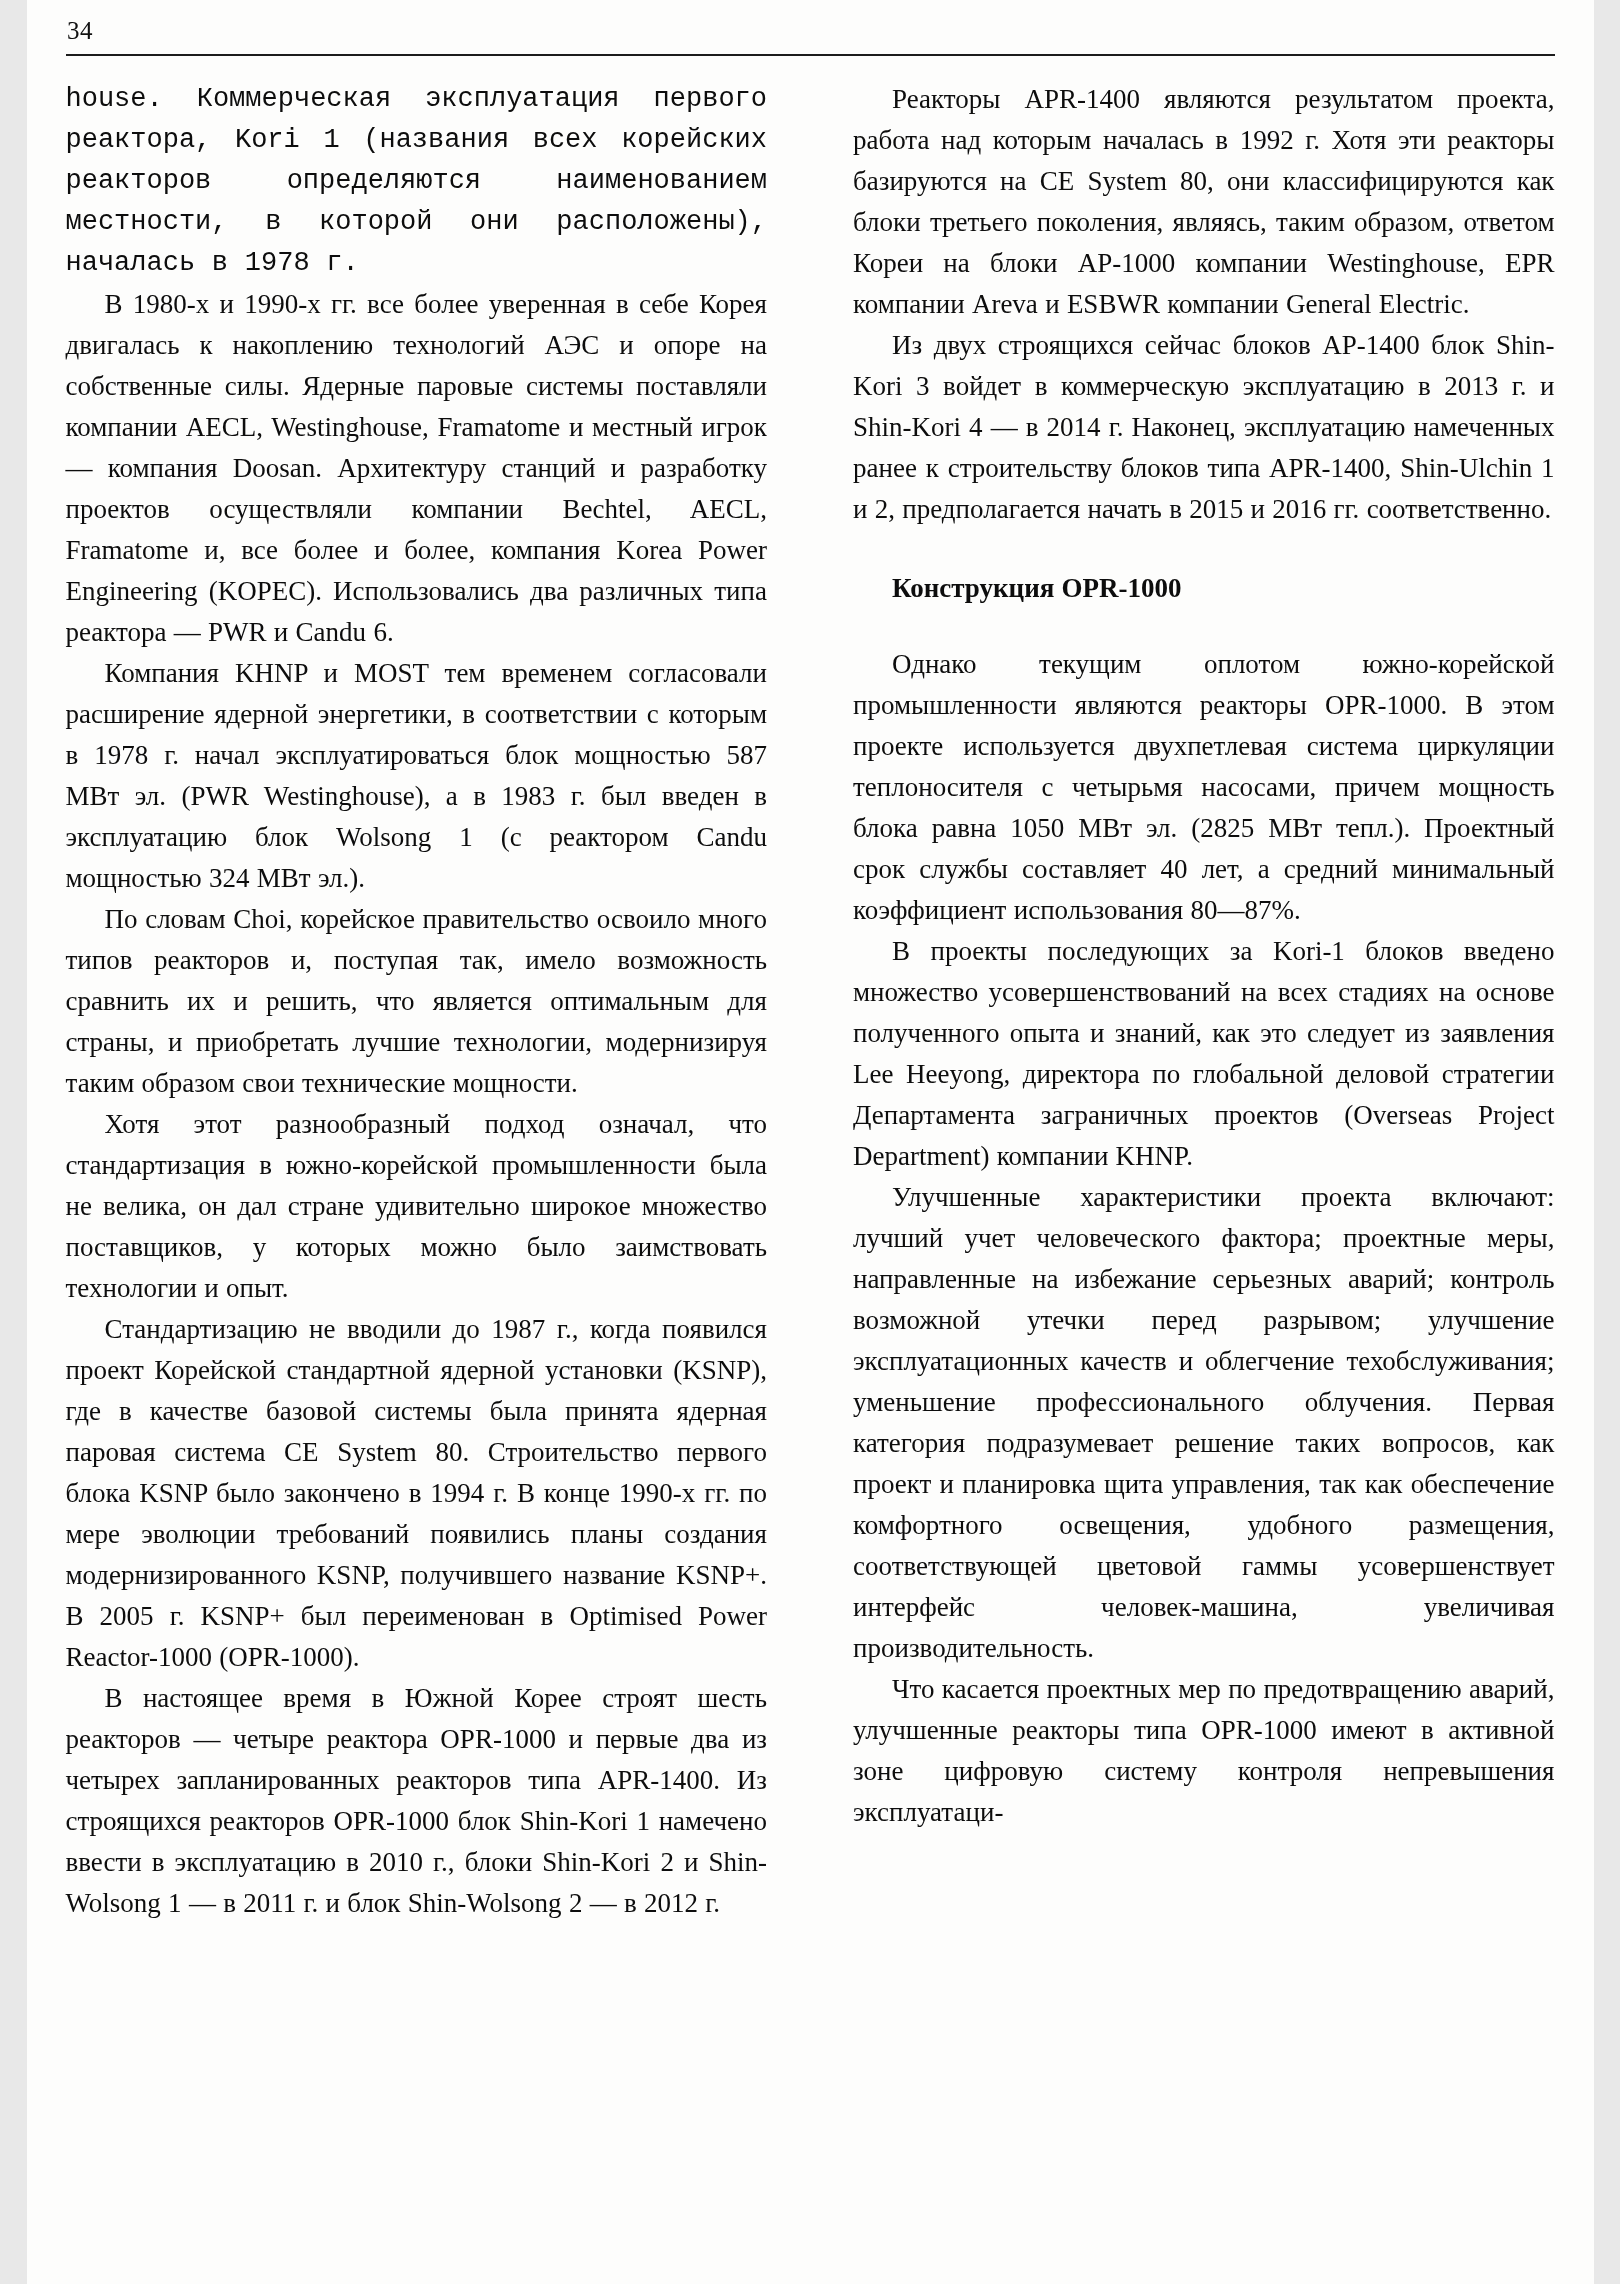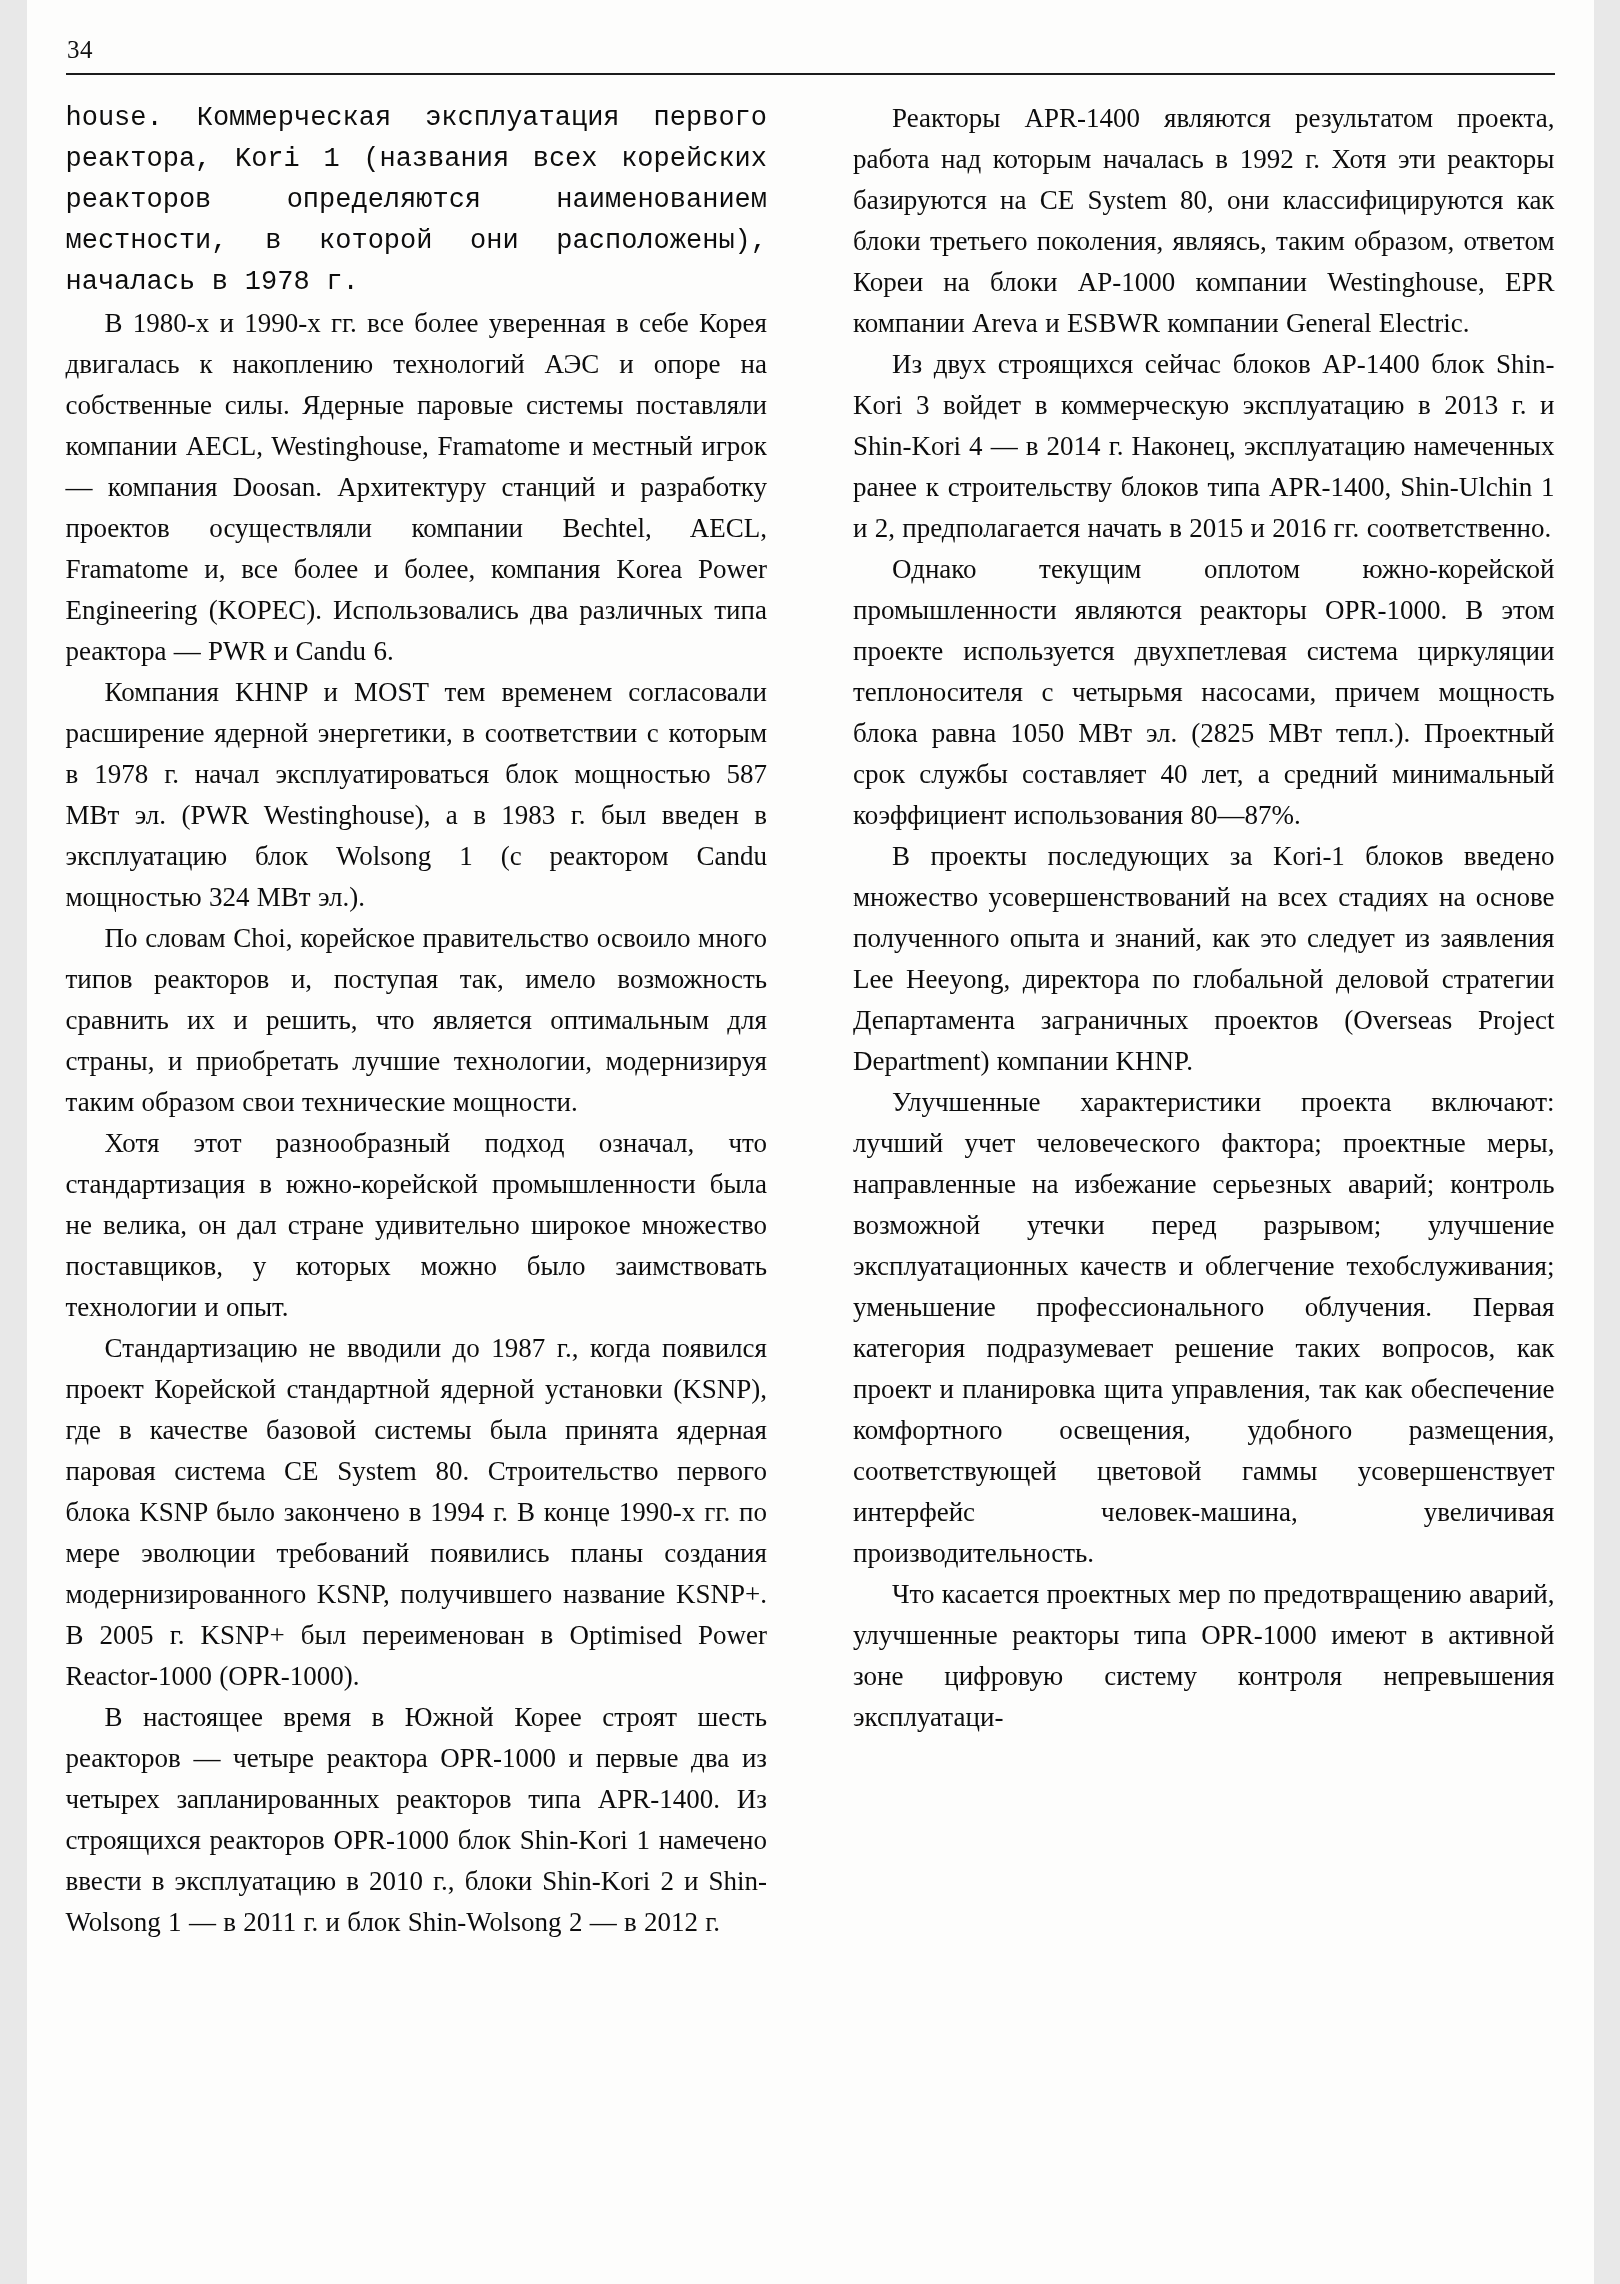--- a/index.html
+++ b/index.html
@@ -9,21 +9,21 @@
     font-family: "Liberation Serif", serif;
   }
 
   .page {
     position: relative;
     width: 1567px;
     min-height: 2284px;
     margin: 0 auto;
     background: #fdfdfc;
     color: #0d0d0d;
-    padding: 31px 39px 32px 39px;
+    padding: 12px 39px 32px 39px;
   }
 
   
   .page-header {
     display: flex;
     justify-content: space-between;
     align-items: baseline;
     font-size: 25px;
     line-height: 31px;
     padding: 2.7px 1.4px 6.8px 1.4px;
@@ -87,20 +87,21 @@
         <p class="para">В 1980-х и 1990-х гг. все более уверенная в себе Корея двигалась к накоплению технологий АЭС и опоре на собственные силы. Ядерные паровые системы поставляли компании AECL, Westinghouse, Framatome и местный игрок — компания Doosan. Архитектуру станций и разработку проектов осуществляли компании Bechtel, AECL, Framatome и, все более и более, компания Korea Power Engineering (KOPEC). Использовались два различных типа реактора — PWR и Candu 6.</p>
         <p class="para">Компания KHNP и MOST тем временем согласовали расширение ядерной энергетики, в соответствии с которым в 1978 г. начал эксплуатироваться блок мощностью 587 МВт эл. (PWR Westinghouse), а в 1983 г. был введен в эксплуатацию блок Wolsong 1 (с реактором Candu мощностью 324 МВт эл.).</p>
         <p class="para">По словам Choi, корейское правительство освоило много типов реакторов и, поступая так, имело возможность сравнить их и решить, что является оптимальным для страны, и приобретать лучшие технологии, модернизируя таким образом свои технические мощности.</p>
         <p class="para">Хотя этот разнообразный подход означал, что стандартизация в южно-корейской промышленности была не велика, он дал стране удивительно широкое множество поставщиков, у которых можно было заимствовать технологии и опыт.</p>
         <p class="para">Стандартизацию не вводили до 1987 г., когда появился проект Корейской стандартной ядерной установки (KSNP), где в качестве базовой системы была принята ядерная паровая система CE System 80. Строительство первого блока KSNP было закончено в 1994 г. В конце 1990-х гг. по мере эволюции требований появились планы создания модернизированного KSNP, получившего название KSNP+. В 2005 г. KSNP+ был переименован в Optimised Power Reactor-1000 (OPR-1000).</p>
         <p class="para">В настоящее время в Южной Корее строят шесть реакторов — четыре реактора OPR-1000 и первые два из четырех запланированных реакторов типа APR-1400. Из строящихся реакторов OPR-1000 блок Shin-Kori 1 намечено ввести в эксплуатацию в 2010 г., блоки Shin-Kori 2 и Shin-Wolsong 1 — в 2011 г. и блок Shin-Wolsong 2 — в 2012 г.</p>
       </div>
     <div class="column">
         <p class="para">Реакторы APR-1400 являются результатом проекта, работа над которым началась в 1992 г. Хотя эти реакторы базируются на CE System 80, они классифицируются как блоки третьего поколения, являясь, таким образом, ответом Кореи на блоки AP-1000 компании Westinghouse, EPR компании Areva и ESBWR компании General Electric.</p>
         <p class="para">Из двух строящихся сейчас блоков AP-1400 блок Shin-Kori 3 войдет в коммерческую эксплуатацию в 2013 г. и Shin-Kori 4 — в 2014 г. Наконец, эксплуатацию намеченных ранее к строительству блоков типа APR-1400, Shin-Ulchin 1 и 2, предполагается начать в 2015 и 2016 гг. соответственно.</p>
+        <h2 class="heading">Конструкция OPR-1000</h2>
         <p class="para">Однако текущим оплотом южно-корейской промышленности являются реакторы OPR-1000. В этом проекте используется двухпетлевая система циркуляции теплоносителя с четырьмя насосами, причем мощность блока равна 1050 МВт эл. (2825 МВт тепл.). Проектный срок службы составляет 40 лет, а средний минимальный коэффициент использования 80—87%.</p>
         <p class="para">В проекты последующих за Kori-1 блоков введено множество усовершенствований на всех стадиях на основе полученного опыта и знаний, как это следует из заявления Lee Heeyong, директора по глобальной деловой стратегии Департамента заграничных проектов (Overseas Project Department) компании KHNP.</p>
         <p class="para">Улучшенные характеристики проекта включают: лучший учет человеческого фактора; проектные меры, направленные на избежание серьезных аварий; контроль возможной утечки перед разрывом; улучшение эксплуатационных качеств и облегчение техобслуживания; уменьшение профессионального облучения. Первая категория подразумевает решение таких вопросов, как проект и планировка щита управления, так как обеспечение комфортного освещения, удобного размещения, соответствующей цветовой гаммы усовершенствует интерфейс человек-машина, увеличивая производительность.</p>
         <p class="para">Что касается проектных мер по предотвращению аварий, улучшенные реакторы типа OPR-1000 имеют в активной зоне цифровую систему контроля непревышения эксплуатаци-</p>
       </div>
   </div>
 
 </div>
 
 

